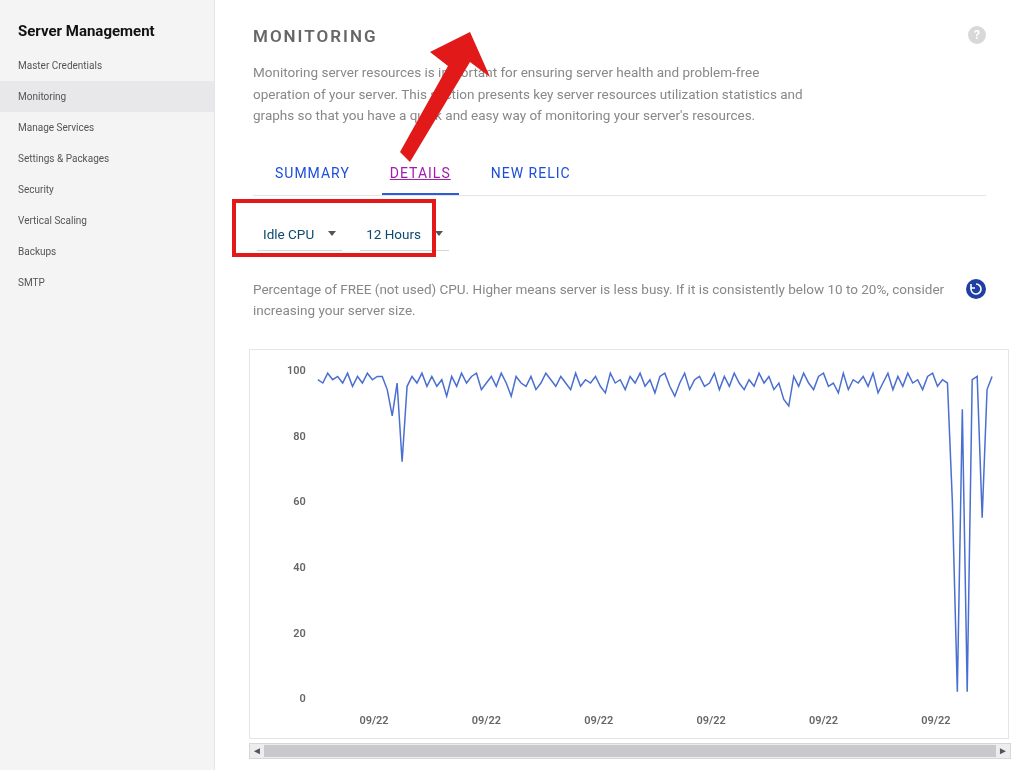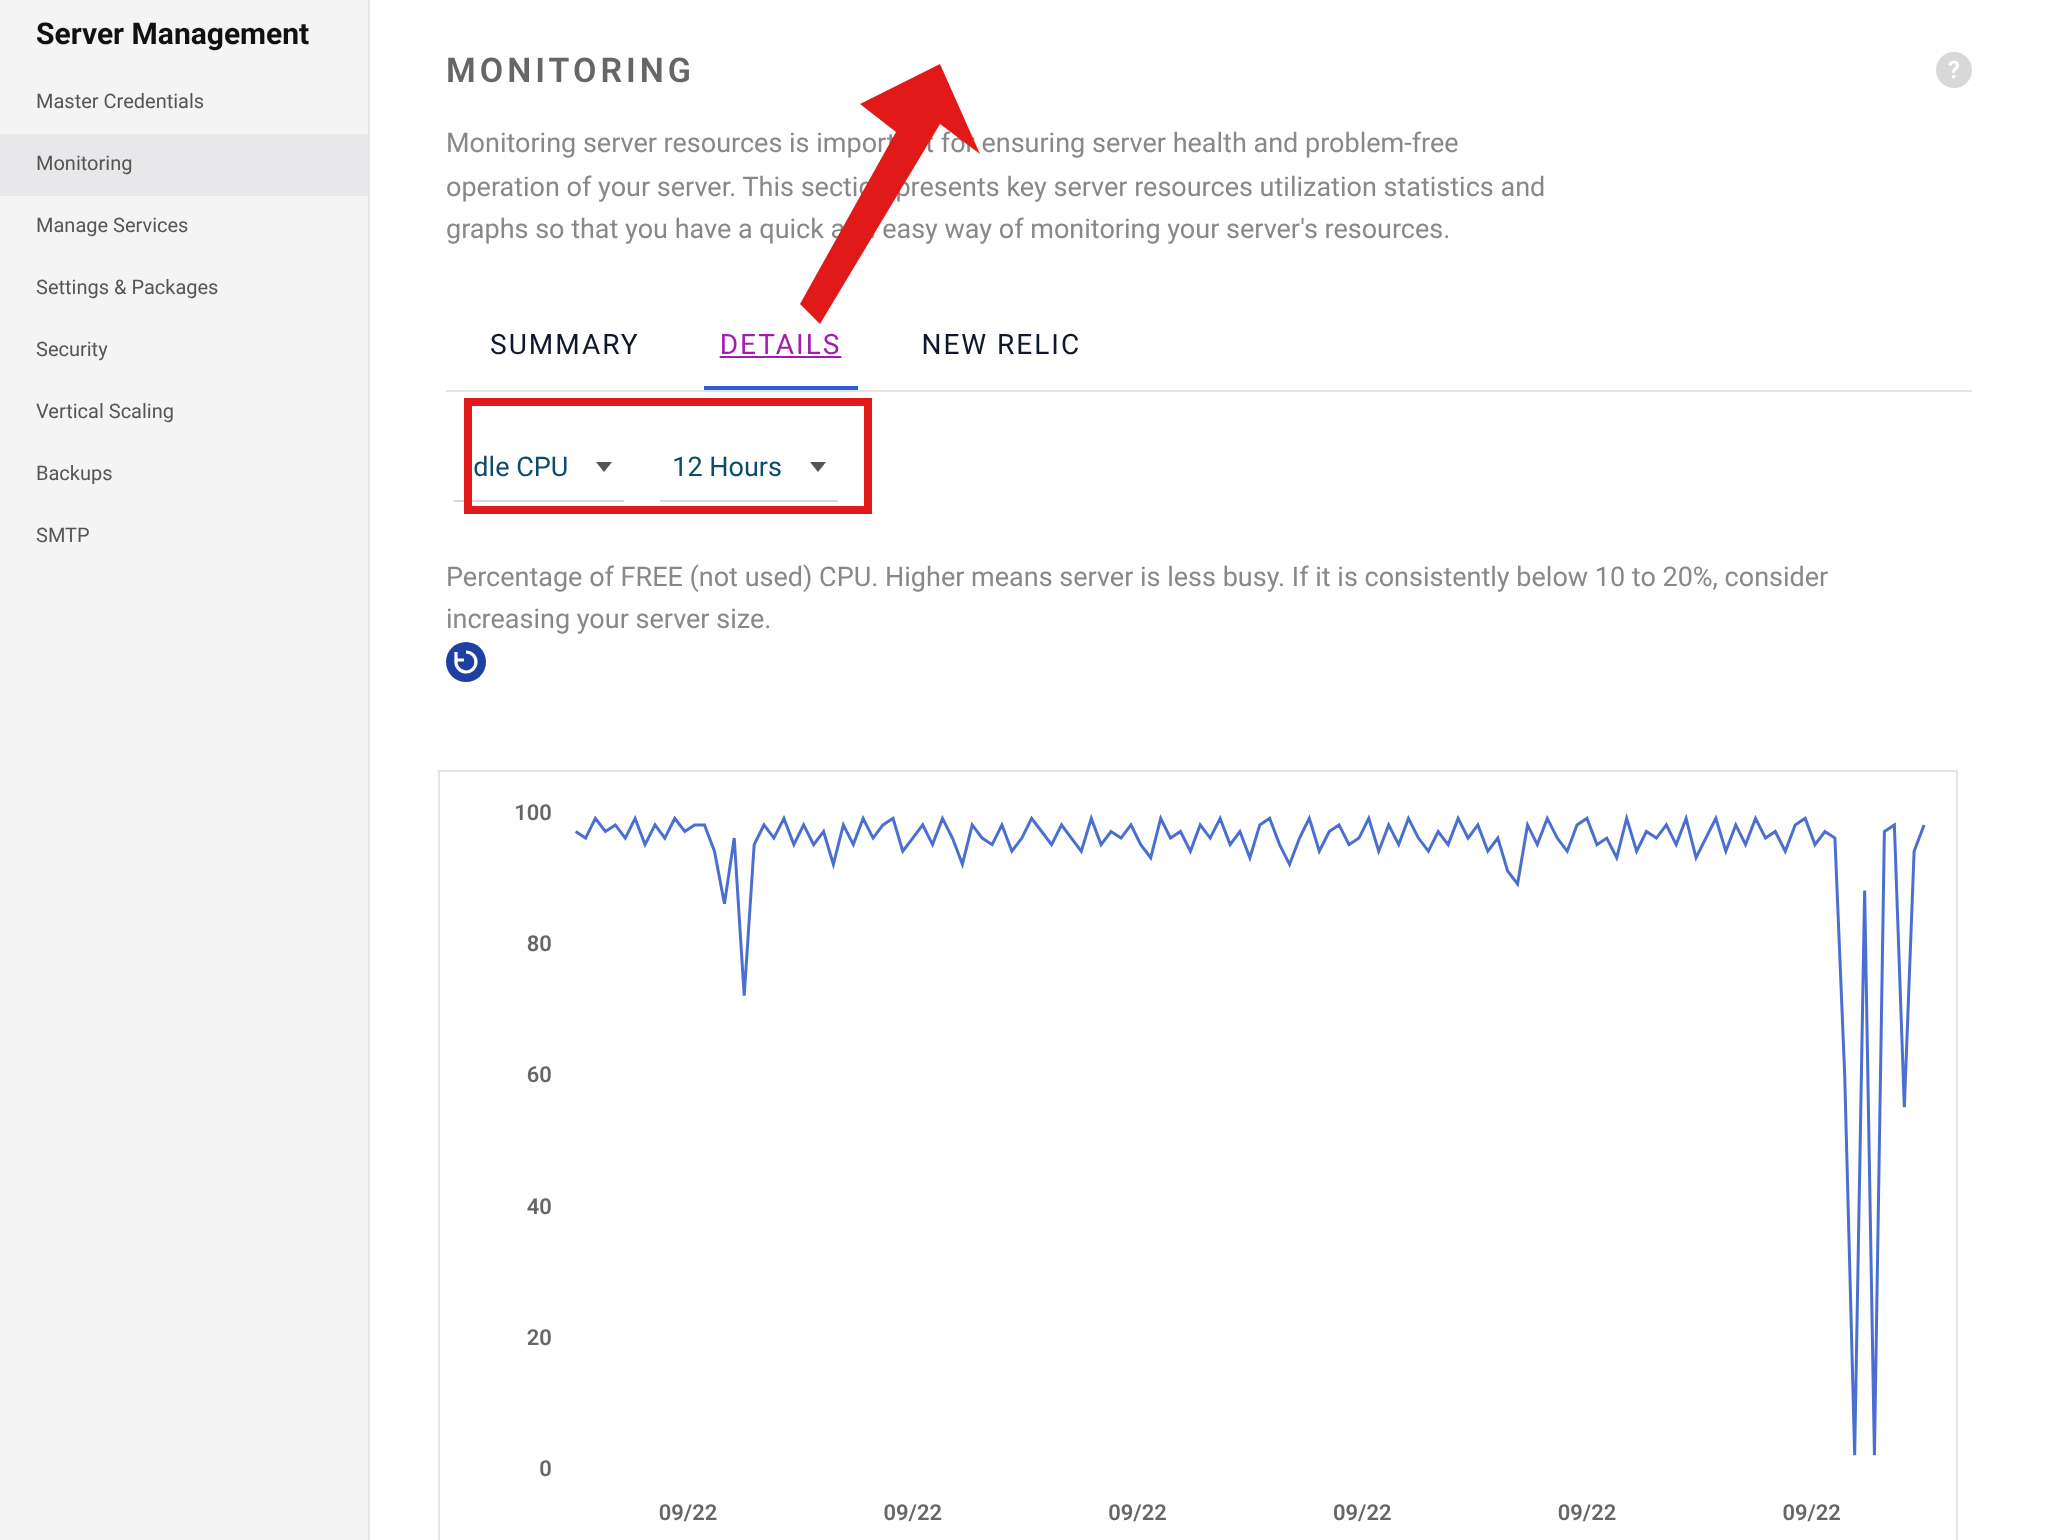--- a/index.html
+++ b/index.html
@@ -7,24 +7,24 @@
     font-family: -apple-system, BlinkMacSystemFont, "Segoe UI", Roboto, sans-serif;
     background: #fff;
     color: #333;
     width: 1024px;
     height: 770px;
     overflow: hidden;
     position: relative;
   }
   .layout { display: flex; height: 100%; }
   .sidebar {
-    width: 185px;
+    width: 215px;
     background: #f4f4f5;
     border-right: 1px solid #e5e5e7;
-    padding-top: 8px;
+    padding-top: 22px;
     flex-shrink: 0;
   }
   .sidebar-title {
     font-weight: 700;
     font-size: 15px;
     color: #111;
     padding: 0 18px 10px 18px;
   }
   .sidebar-item {
     font-size: 10px;
@@ -74,21 +74,21 @@
     display: flex;
     gap: 24px;
     border-bottom: 1px solid #e5e5e7;
     margin-bottom: 22px;
     padding-left: 14px;
   }
   .tab {
     padding: 10px 8px 12px 8px;
     font-size: 14px;
     letter-spacing: 1px;
-    color: #0f172a;
+    color: #1d4ed8;
     cursor: pointer;
     border-bottom: 2px solid transparent;
   }
   .tab.active {
     color: #a21caf;
     border-bottom-color: #2b5cd9;
     text-decoration: underline;
   }
 
   .controls-row {
@@ -127,22 +127,21 @@
     position: absolute;
     top: 32px;
     left: 400px;
     pointer-events: none;
   }
 
   .chart-help-row {
     display: flex;
     align-items: flex-start;
     justify-content: space-between;
-    margin-bottom: 44px;
-    flex-direction: column;
+    margin-bottom: 28px;
   }
   .chart-desc {
     color: #888;
     font-size: 13.5px;
     line-height: 1.55;
     max-width: 700px;
   }
   .refresh-btn {
     width: 20px; height: 20px;
     border-radius: 50%;

